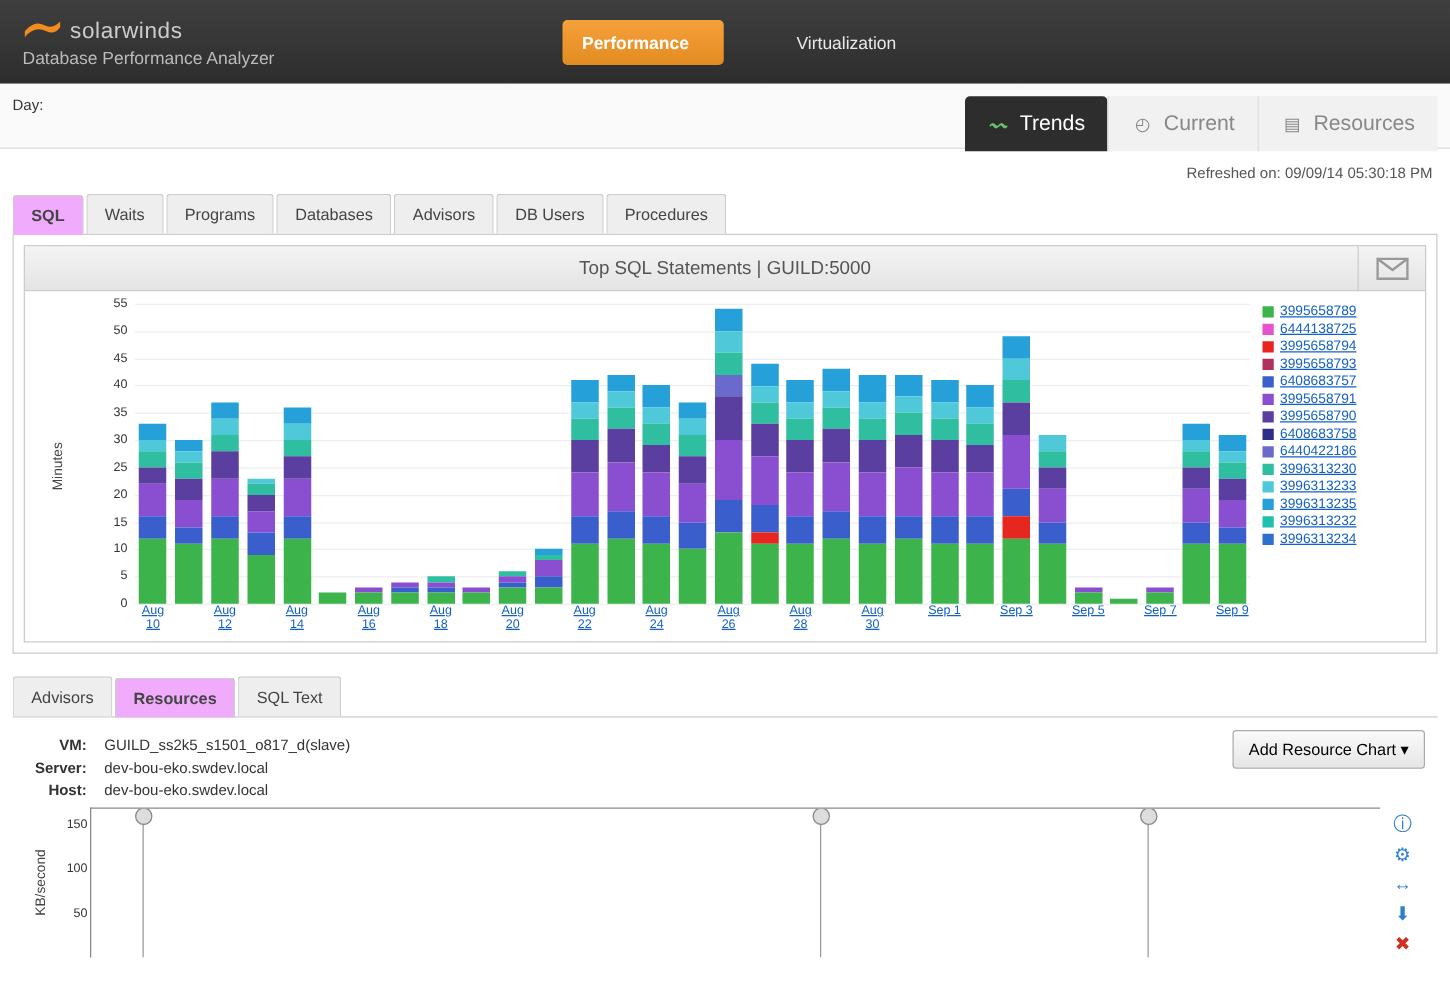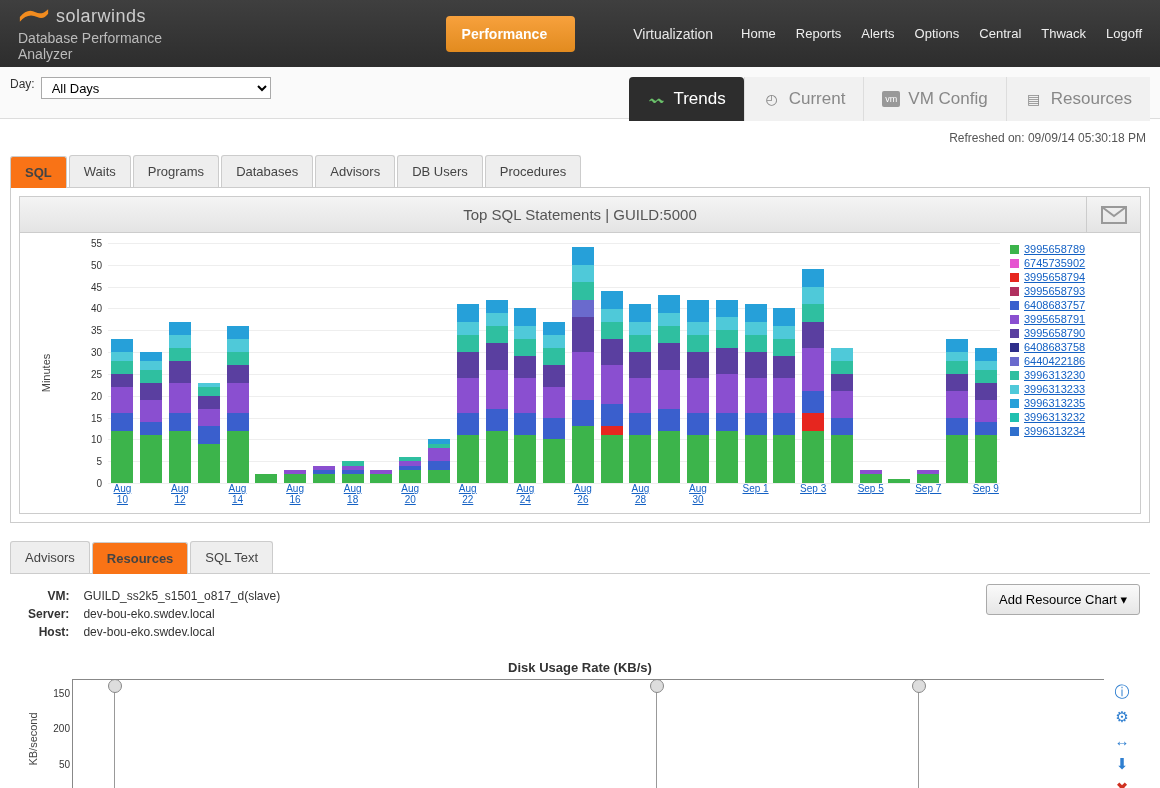--- a/index.html
+++ b/index.html
@@ -21,21 +21,21 @@
 .day-select { font-size: 13px; padding: 2px 6px; width: 230px; height: 22px; border: 1px solid #aaa; background: #fff; }
 .view-tabs { margin-left: auto; display: flex; }
 .view-tab { display: flex; align-items: center; gap: 8px; padding: 12px 18px; font-size: 17px; color: #888; cursor: pointer; border-left: 1px solid #ddd; background: #f1f1f1; }
 .view-tab.first { border-left: none; }
 .view-tab.active { background: #2d2d2d; color: #fff; border-radius: 4px 4px 0 0; }
 .vt-icon { width: 18px; height: 16px; display: inline-flex; align-items: center; justify-content: center; font-size: 14px; }
 .content { padding: 8px 10px; }
 .refreshed { text-align: right; font-size: 12px; color: #555; padding: 4px 4px 10px 0; }
 .inner-tabs { display: flex; border-bottom: 1px solid #ccc; }
 .inner-tab { padding: 8px 14px; font-size: 13px; color: #444; background: #eee; border: 1px solid #ccc; border-bottom: none; margin-right: 2px; border-radius: 3px 3px 0 0; cursor: pointer; }
-.inner-tab.active { background: #f97316; font-weight: bold; position: relative; top: 1px; }
+.inner-tab.active { background: #f0abfc; font-weight: bold; position: relative; top: 1px; }
 .panel { border: 1px solid #ccc; border-top: none; padding: 8px; background: #fff; }
 .panel-header { background: linear-gradient(#f4f4f4, #e4e4e4); border: 1px solid #ccc; padding: 9px 10px; font-size: 15px; color: #555; text-align: center; position: relative; }
 .mail-icon { position: absolute; right: 0; top: 0; bottom: 0; width: 54px; border-left: 1px solid #ccc; display: flex; align-items: center; justify-content: center; cursor: pointer; }
 .chart-wrap { display: flex; padding: 10px 10px 10px 6px; border: 1px solid #ccc; border-top: none; }
 .chart-left { width: 40px; display: flex; align-items: center; justify-content: center; }
 .ylabel { transform: rotate(-90deg); font-size: 11px; color: #444; white-space: nowrap; }
 .chart-area { flex: 1; position: relative; }
 .yaxis-ticks { position: absolute; left: 0; top: 0; bottom: 20px; width: 40px; }
 .ytick { position: absolute; right: 4px; font-size: 10px; color: #333; transform: translateY(50%); }
 .plot { margin-left: 42px; height: 260px; position: relative; }
@@ -78,48 +78,32 @@
         <path d="M2 20 Q12 8 24 14 Q32 18 38 10 L38 4 Q30 12 22 8 Q12 2 2 14 Z" fill="#f28c1f"></path>
       </svg>
       <span class="logo-text">solarwinds</span>
     </div>
     <div class="subtitle">Database Performance Analyzer</div>
   </div>
   <div class="nav-pills">
     <div class="pill active">Performance</div>
     <div class="pill inactive">Virtualization</div>
   </div>
-  <div class="topnav">
-    <span>Home</span>
-    <span>Reports</span>
-    <span>Alerts</span>
-    <span>Options</span>
-    <span>Central</span>
-    <span>Thwack</span>
-    <span>Logoff</span>
-  </div>
 </div>
 
 <div class="subbar">
   <span class="day-label">Day:</span>
-  <select class="day-select">
-    <option>All Days</option>
-  </select>
   <div class="view-tabs">
     <div class="view-tab first active">
       <span class="vt-icon" style="color:#6ac06a">〰</span>
       <span>Trends</span>
     </div>
     <div class="view-tab">
       <span class="vt-icon">◴</span>
       <span>Current</span>
-    </div>
-    <div class="view-tab">
-      <span class="vt-icon" style="font-size:9px;background:#999;color:#fff;padding:1px 2px;border-radius:2px">vm</span>
-      <span>VM Config</span>
     </div>
     <div class="view-tab">
       <span class="vt-icon">▤</span>
       <span>Resources</span>
     </div>
   </div>
 </div>
 
 <div class="content">
   <div class="refreshed">
@@ -516,21 +500,21 @@
             </div>
         </div>
       </div>
       <div class="legend" id="legend">
           <div class="legend-item">
             <div class="legend-sw" style="background: rgb(60, 180, 75);"></div>
             <div class="legend-txt">3995658789</div>
           </div>
           <div class="legend-item">
             <div class="legend-sw" style="background: rgb(230, 83, 208);"></div>
-            <div class="legend-txt">6745735902</div>
+            <div class="legend-txt">6444138725</div>
           </div>
           <div class="legend-item">
             <div class="legend-sw" style="background: rgb(230, 38, 31);"></div>
             <div class="legend-txt">3995658794</div>
           </div>
           <div class="legend-item">
             <div class="legend-sw" style="background: rgb(176, 48, 95);"></div>
             <div class="legend-txt">3995658793</div>
           </div>
           <div class="legend-item">
@@ -594,28 +578,27 @@
             <td>Server:</td>
             <td>dev-bou-eko.swdev.local</td>
           </tr>
       <tr>
             <td>Host:</td>
             <td>dev-bou-eko.swdev.local</td>
           </tr>
     </tbody>
       </table>
 
-    <div class="disk-title">Disk Usage Rate (KB/s)</div>
     <div class="disk-chart">
       <div class="disk-ylabel">
           <div class="ylabel">KB/second</div>
         </div>
       <div class="disk-yaxis" id="disk-yaxis">
           <div class="disk-ytick" style="bottom: 29.4118%;">50</div>
-          <div class="disk-ytick" style="bottom: 58.8235%;">200</div>
+          <div class="disk-ytick" style="bottom: 58.8235%;">100</div>
           <div class="disk-ytick" style="bottom: 88.2353%;">150</div>
         </div>
       <div class="disk-plot" id="disk-plot">
         <svg class="disk-area" viewBox="0 0 100 100" preserveAspectRatio="none">
             <path id="disk-path" fill="#8ed06a" stroke="#6ab54a" stroke-width="0.3" d="M 0 23.529411764705884 L 0 23.529411764705884 L 2.857142857142857 23.529411764705884 L 5.714285714285714 24.705882352941174 L 8.571428571428571 29.411764705882348 L 11.428571428571429 32.35294117647058 L 14.285714285714285 41.17647058823529 L 17.142857142857142 48.23529411764705 L 20 49.411764705882355 L 22.857142857142858 47.05882352941176 L 25.71428571428571 45.88235294117647 L 28.57142857142857 44.11764705882353 L 31.428571428571427 41.17647058823529 L 34.285714285714285 35.294117647058826 L 37.142857142857146 24.705882352941174 L 40 20.588235294117652 L 42.857142857142854 22.35294117647058 L 45.714285714285715 24.705882352941174 L 48.57142857142857 23.529411764705884 L 51.42857142857142 20.588235294117652 L 54.285714285714285 24.705882352941174 L 57.14285714285714 14.705882352941174 L 60 23.529411764705884 L 62.857142857142854 18.82352941176471 L 65.71428571428571 23.529411764705884 L 68.57142857142857 25.882352941176464 L 71.42857142857143 29.411764705882348 L 74.28571428571429 31.764705882352942 L 77.14285714285715 34.117647058823536 L 80 41.17647058823529 L 82.85714285714286 48.23529411764705 L 85.71428571428571 50.588235294117645 L 88.57142857142857 49.411764705882355 L 91.42857142857143 50.588235294117645 L 94.28571428571428 41.17647058823529 L 97.14285714285714 32.35294117647058 L 100 30.588235294117652 L 100 100 L 0 100 Z"></path>
           </svg>
       <div class="marker" style="left: 4%;"></div>
           <div class="marker" style="left: 56.5%;"></div>
           <div class="marker" style="left: 82%;"></div>
         </div>

